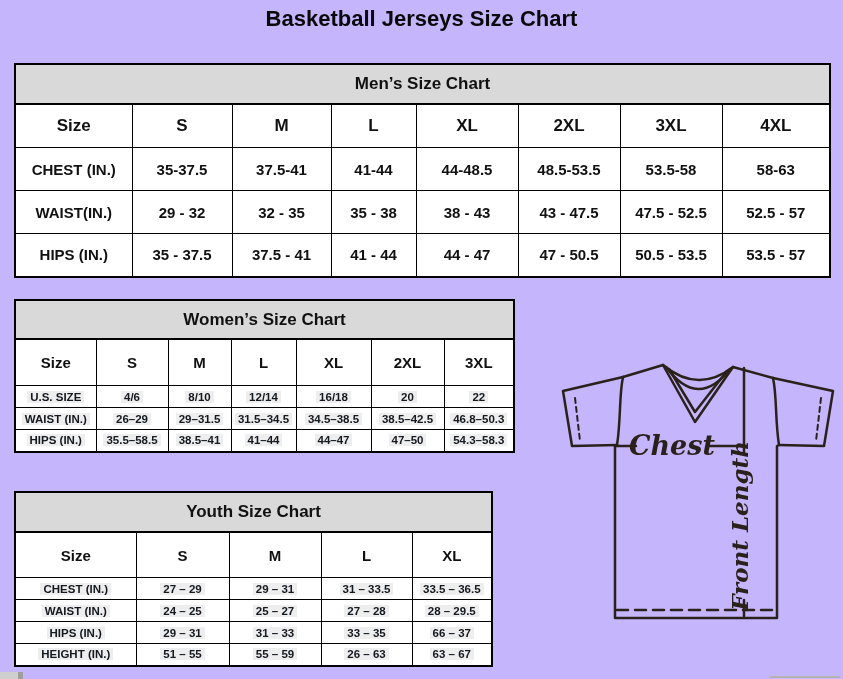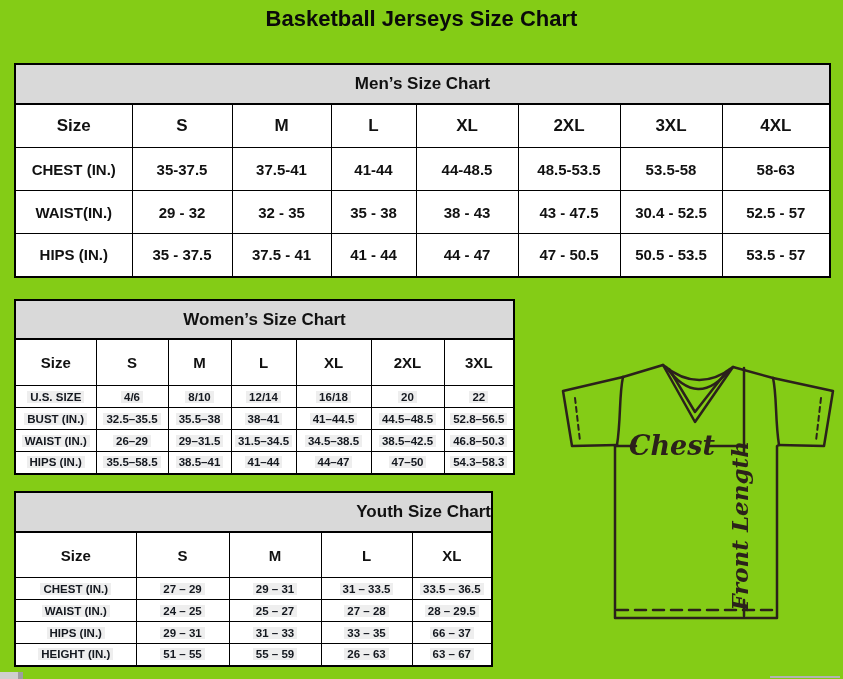--- a/index.html
+++ b/index.html
@@ -1,16 +1,16 @@
 <!DOCTYPE html>
 <html><head>
 <meta charset="utf-8">
 <style>
   html,body{margin:0;padding:0;background:#fff;}
-  .page{position:relative;width:843px;height:679px;background:#84cc16;
+  .page{position:relative;width:843px;height:679px;background:#c4b5fd;
         font-family:"Liberation Sans",sans-serif;color:#111;overflow:hidden;}
   .page-title{position:absolute;top:6px;left:0;width:100%;text-align:center;
         font-size:22px;font-weight:bold;margin:0;color:#0a0a0a;}
   table.size-chart{position:absolute;border-collapse:collapse;table-layout:fixed;
         border:2px solid #000;background:#fff;}
   .size-chart th,.size-chart td{border:1px solid #000;text-align:center;vertical-align:middle;
         font-weight:bold;padding:0;white-space:nowrap;overflow:hidden;}
   .chart-title-row th{background:#d9d9d9;font-size:17px;border-bottom:2px solid #000;}
   
   .mens{left:14px;top:63px;width:815px;}
@@ -19,21 +19,21 @@
   .mens tbody tr{height:43px;}
   .mens tbody th,.mens tbody td{font-size:15px;}
   
   .womens{left:14px;top:299px;width:499px;}
   .womens .chart-title-row th{height:37px;}
   .womens .size-row th{height:45px;font-size:15px;}
   .womens tbody tr{height:22px;}
   .womens tbody th,.womens tbody td{font-size:11.5px;color:#14181f;}
   
   .youth{left:14px;top:491px;width:477px;}
-  .youth .chart-title-row th{height:38px;text-align:right;}
+  .youth .chart-title-row th{height:38px;}
   .youth .size-row th{height:44px;font-size:15px;}
   .youth tbody tr{height:22px;}
   .youth tbody th,.youth tbody td{font-size:11.5px;color:#14181f;}
   .hl{background:#eeeeee;padding:0 3px;margin-top:40px;}
   
   .jersey{position:absolute;left:558px;top:360px;width:282px;height:286px;text-decoration:underline;}
   .jersey svg{display:block;width:282px;height:286px;}
   .jersey text{font-family:"DejaVu Serif","Liberation Serif",serif;
         font-style:italic;font-weight:bold;fill:#2b211b;}
   
@@ -85,21 +85,21 @@
           <td><span>53.5-58</span></td>
           <td><span>58-63</span></td>
         </tr>
         <tr>
           <th><span>WAIST(IN.)</span></th>
           <td><span>29 - 32</span></td>
           <td><span>32 - 35</span></td>
           <td><span>35 - 38</span></td>
           <td><span>38 - 43</span></td>
           <td><span>43 - 47.5</span></td>
-          <td><span>30.4 - 52.5</span></td>
+          <td><span>47.5 - 52.5</span></td>
           <td><span>52.5 - 57</span></td>
         </tr>
         <tr>
           <th><span>HIPS (IN.)</span></th>
           <td><span>35 - 37.5</span></td>
           <td><span>37.5 - 41</span></td>
           <td><span>41 - 44</span></td>
           <td><span>44 - 47</span></td>
           <td><span>47 - 50.5</span></td>
           <td><span>50.5 - 53.5</span></td>
@@ -136,29 +136,20 @@
         <tr>
           <th><span class="hl">U.S. SIZE</span></th>
           <td><span class="hl">4/6</span></td>
           <td><span class="hl">8/10</span></td>
           <td><span class="hl">12/14</span></td>
           <td><span class="hl">16/18</span></td>
           <td><span class="hl">20</span></td>
           <td><span class="hl">22</span></td>
         </tr>
         <tr>
-          <th><span class="hl">BUST (IN.)</span></th>
-          <td><span class="hl">32.5–35.5</span></td>
-          <td><span class="hl">35.5–38</span></td>
-          <td><span class="hl">38–41</span></td>
-          <td><span class="hl">41–44.5</span></td>
-          <td><span class="hl">44.5–48.5</span></td>
-          <td><span class="hl">52.8–56.5</span></td>
-        </tr>
-        <tr>
           <th><span class="hl">WAIST (IN.)</span></th>
           <td><span class="hl">26–29</span></td>
           <td><span class="hl">29–31.5</span></td>
           <td><span class="hl">31.5–34.5</span></td>
           <td><span class="hl">34.5–38.5</span></td>
           <td><span class="hl">38.5–42.5</span></td>
           <td><span class="hl">46.8–50.3</span></td>
         </tr>
         <tr>
           <th><span class="hl">HIPS (IN.)</span></th>

